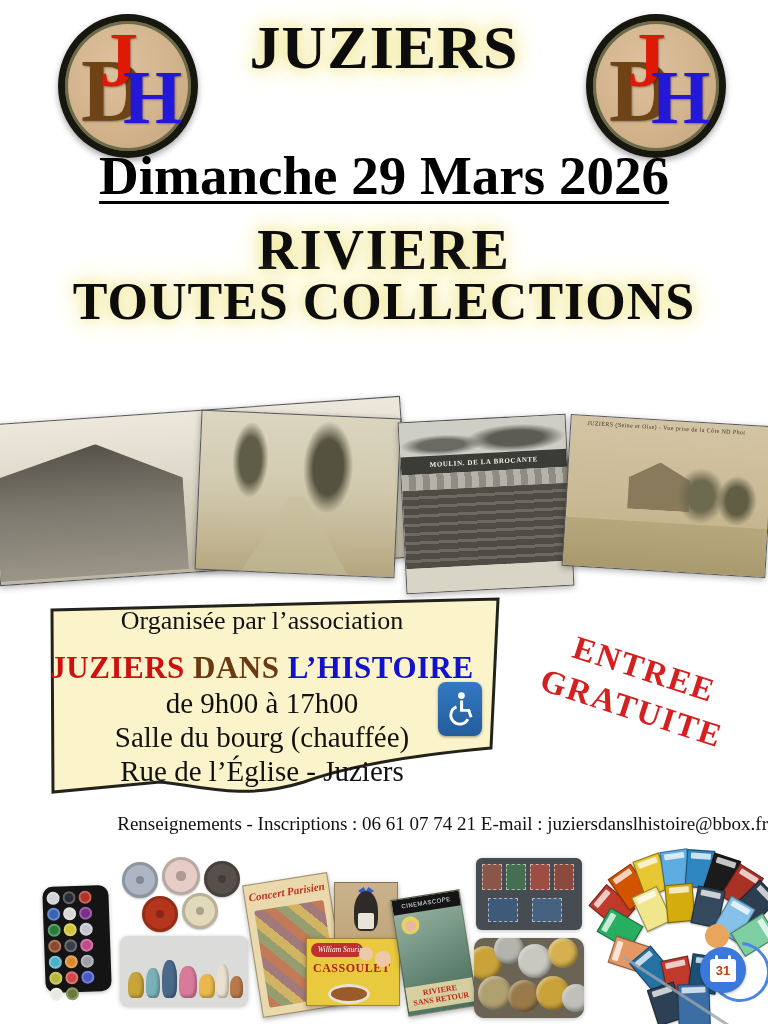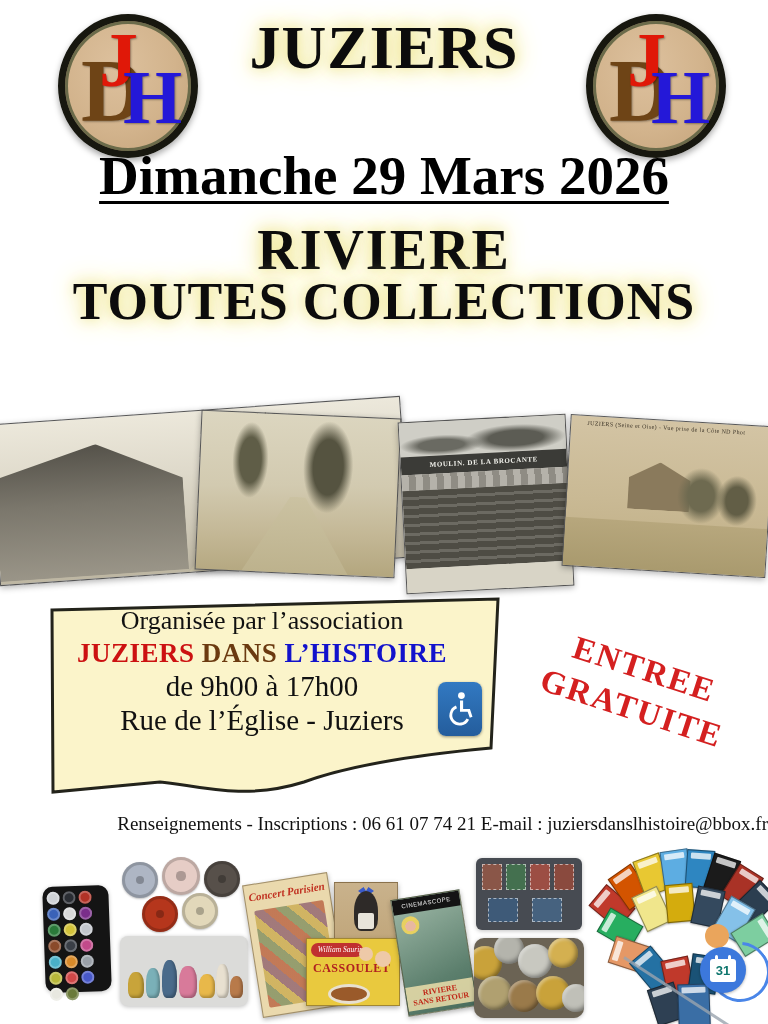--- a/index.html
+++ b/index.html
@@ -68,21 +68,21 @@
        background:radial-gradient(closest-side at 30% 50%,#6e6a50 55%,rgba(0,0,0,0)),
                   radial-gradient(closest-side at 75% 55%,#625e46 55%,rgba(0,0,0,0));}
   #pc4 .field{position:absolute;bottom:0;left:0;width:100%;height:32%;
        background:linear-gradient(#b7a77d,#a99a6e);}
 
   
   #infobox{left:42px;top:596px;width:466px;height:206px;}
   #infobox svg{position:absolute;left:0;top:0;}
   .ibtext{position:absolute;left:0;top:10px;width:440px;text-align:center;color:#111;}
   .ib-intro{font-size:26px;}
-  .ib-org{font-size:27px;font-weight:bold;letter-spacing:.5px;margin-top:2px;}
+  .ib-org{font-size:31px;font-weight:bold;letter-spacing:.5px;margin-top:14px;}
   .org-red{color:#cc1111;} .org-brown{color:#6b3a10;} .org-blue{color:#1212cc;}
   .ib-line{font-size:29px;margin-top:1px;}
   #wheelchair{left:438px;top:682px;width:44px;height:54px;background:linear-gradient(#3279c2,#245d9c);
        border-radius:8px;display:flex;align-items:center;justify-content:center;
        box-shadow:0 1px 3px rgba(0,0,0,.4);}
 
   
   #freeentry{left:528px;top:648px;width:220px;text-align:center;transform:rotate(18deg);
        color:#d42020;font-weight:bold;font-size:33px;letter-spacing:2px;line-height:41px;}
 
@@ -145,21 +145,21 @@
         background:rgba(255,255,255,.75);border-radius:1px;}
   #orange-dot{left:705px;top:924px;width:24px;height:24px;border-radius:50%;background:#eaa55c;z-index:3;}
   #connector{left:624px;top:956px;width:148px;height:3px;background:#9aa4ae;opacity:.8;
         transform:rotate(33deg);transform-origin:left center;z-index:4;}
   #cal-ring{left:710px;top:942px;width:54px;height:54px;border-radius:50%;
         border:3px solid #4a86e8;border-top-color:transparent;transform:rotate(-40deg);z-index:5;}
   #cal-badge{left:700px;top:947px;width:46px;height:46px;border-radius:50%;background:#3c78dc;
         display:flex;align-items:center;justify-content:center;z-index:6;box-shadow:0 1px 3px rgba(0,0,0,.3);}
   #cal-badge .cal{position:relative;width:26px;height:23px;background:#fff;border-radius:3px;
         display:flex;align-items:center;justify-content:center;}
-  #cal-badge .cal b{color:#0f766e;font-size:13px;font-family:"Liberation Sans",sans-serif;}
+  #cal-badge .cal b{color:#c2410c;font-size:13px;font-family:"Liberation Sans",sans-serif;}
   #cal-badge .pin{position:absolute;top:-4px;width:3px;height:7px;background:#fff;border-radius:2px;}
   #cal-badge .p1{left:5px;} #cal-badge .p2{left:18px;}
 </style>
 </head>
 <body>
 
 <div id="poster">
 
   <div class="logo" style="left:58px;top:14px;">
     <span class="lD">D</span>
@@ -206,20 +206,21 @@
       <path d="M10,14 L456,3 L449,152 C362,160 300,172 262,186 C198,206 150,188 118,186 L11,196 Z" fill="#fbf4ca" stroke="#23231b" stroke-width="3"></path>
     </svg>
     <div class="ibtext">
       <div class="ib-intro">Organisée par l’association</div>
       <div class="ib-org">
         <span class="org-red">JUZIERS</span>
         <span class="org-brown">DANS</span>
         <span class="org-blue">L’HISTOIRE</span>
       </div>
       <div class="ib-line">de 9h00 à 17h00</div>
+      <div class="ib-line">Salle du bourg (chauffée)</div>
       <div class="ib-line">Rue de l’Église  - Juziers</div>
     </div>
   </div>
   <div class="abs" id="wheelchair">
     <svg width="34" height="40" viewBox="0 0 24 28">
       <circle cx="13" cy="4.5" r="2.4" fill="#fff"></circle>
       <path d="M12 8 L14.2 8 L14.2 14 L19 14 L20.8 19.5 L18.9 20.2 L17.4 15.9 L12 15.9 Z" fill="#fff"></path>
       <path d="M9.5 12.5 a6.3 6.3 0 1 0 8 8.6" stroke="#fff" stroke-width="2" fill="none"></path>
     </svg>
   </div>

